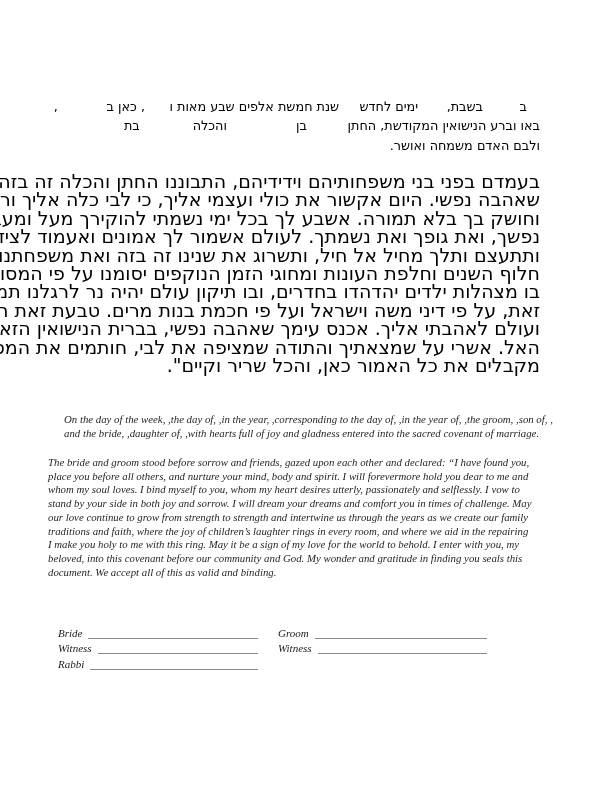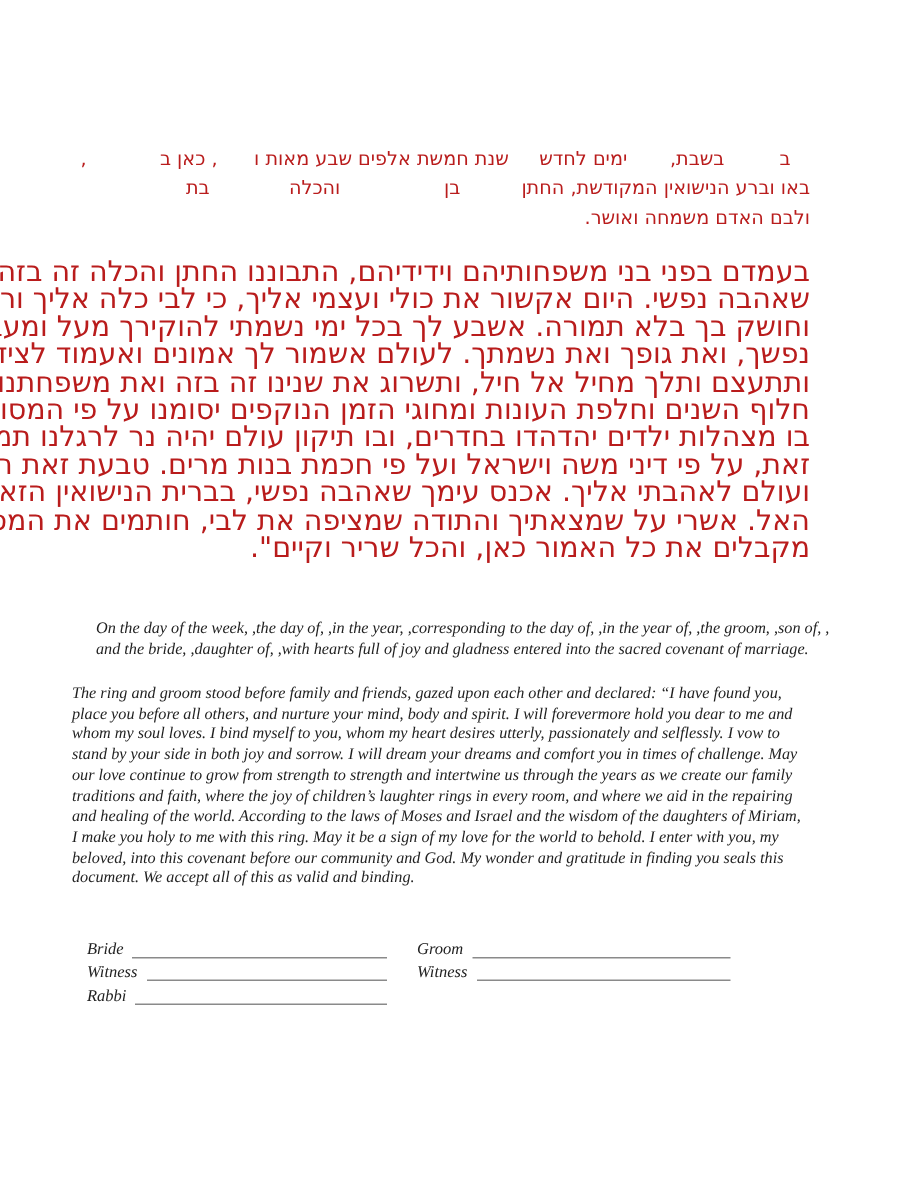--- a/index.html
+++ b/index.html
@@ -9,21 +9,21 @@
   .page {
     position:absolute; inset:0; background:#ffffff;
   }
 
   
   .heb {
     direction:rtl;
     unicode-bidi:embed;
     text-align:right;
     font-family:"DejaVu Sans", sans-serif;
-    color:#b91c1c;
+    color:#000000;
   }
   .heb-opening {
     position:absolute; top:97px; right:72px; left:50px;
     font-size:12.8px; line-height:19.3px;
   }
   .heb-opening .hline { white-space:pre; }
   .heb-opening .hline.indent { padding-right:13px; }
 
   .heb-body {
     position:absolute; top:172px; right:72px; left:36px;
@@ -89,27 +89,26 @@
     <div class="hline">האל. אשרי על שמצאתיך והתודה שמציפה את לבי, חותמים את המסמך הזה. שנינו</div>
     <div class="hline">מקבלים את כל האמור כאן, והכל שריר וקיים".</div>
   </div>
 
   <div class="eng eng-intro">
     <div class="eline">On the day of the week, ,the day of, ,in the year, ,corresponding to the day of, ,in the year of, ,the groom, ,son of, ,</div>
     <div class="eline">and the bride, ,daughter of, ,with hearts full of joy and gladness entered into the sacred covenant of marriage.</div>
   </div>
 
   <div class="eng eng-body">
-    <div class="eline">The ring and groom stood before family and friends, gazed upon each other and declared: “I have found you,</div>
+    <div class="eline">The bride and groom stood before sorrow and friends, gazed upon each other and declared: “I have found you,</div>
     <div class="eline">place you before all others, and nurture your mind, body and spirit. I will forevermore hold you dear to me and</div>
     <div class="eline">whom my soul loves. I bind myself to you, whom my heart desires utterly, passionately and selflessly. I vow to</div>
     <div class="eline">stand by your side in both joy and sorrow. I will dream your dreams and comfort you in times of challenge. May</div>
     <div class="eline">our love continue to grow from strength to strength and intertwine us through the years as we create our family</div>
     <div class="eline">traditions and faith, where the joy of children’s laughter rings in every room, and where we aid in the repairing</div>
-    <div class="eline">and healing of the world. According to the laws of Moses and Israel and the wisdom of the daughters of Miriam,</div>
     <div class="eline">I make you holy to me with this ring. May it be a sign of my love for the world to behold. I enter with you, my</div>
     <div class="eline">beloved, into this covenant before our community and God. My wonder and gratitude in finding you seals this</div>
     <div class="eline">document. We accept all of this as valid and binding.</div>
   </div>
 
   <div class="sigs">
     <div class="sig-col col-left">
       <div class="sig-row">
         <span class="sig-lbl">Bride</span>
         <span class="sig-line"></span>

